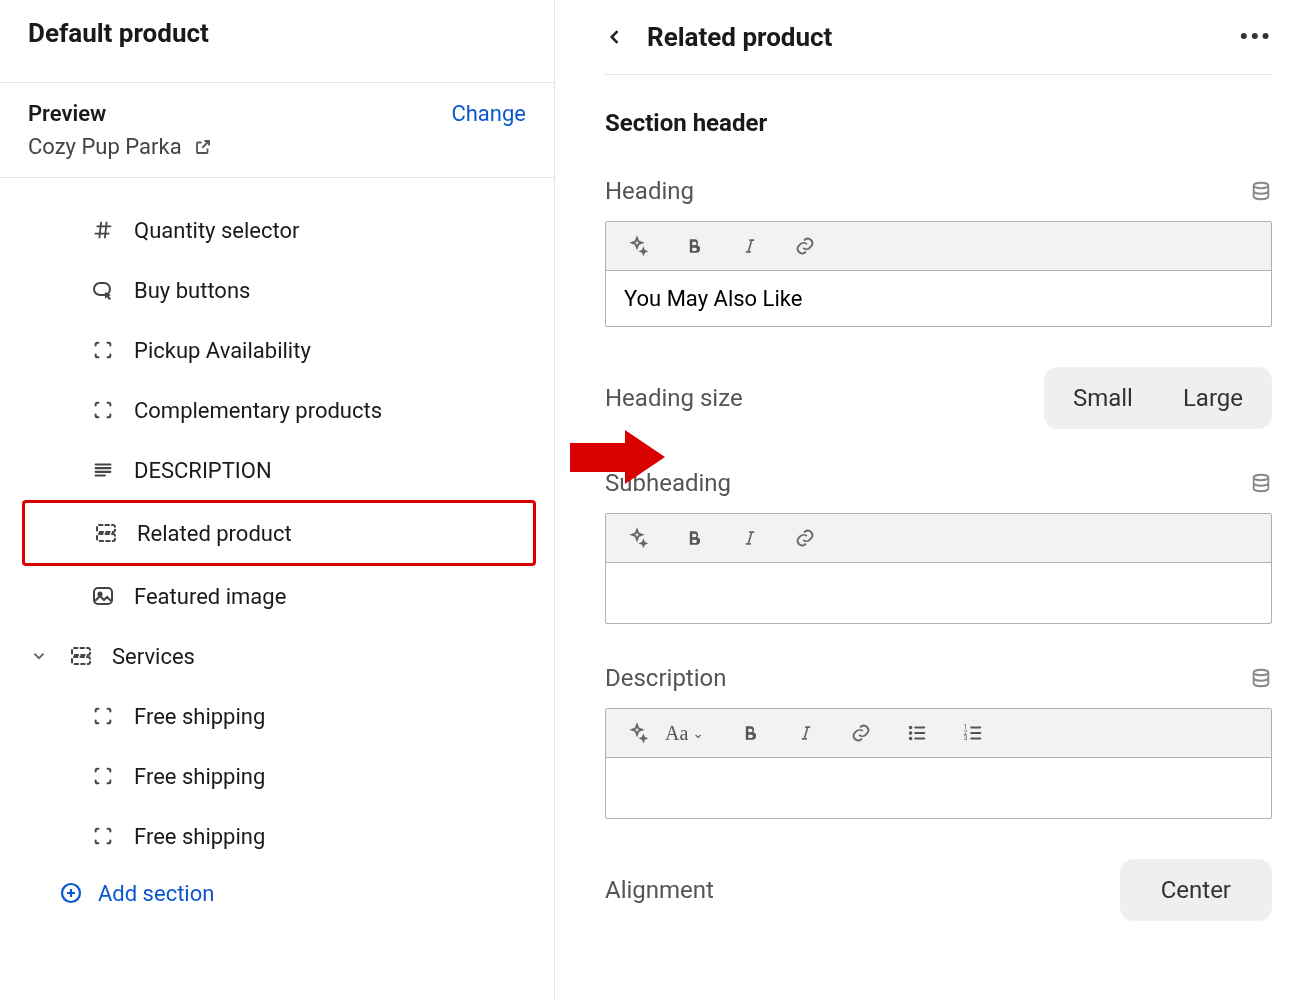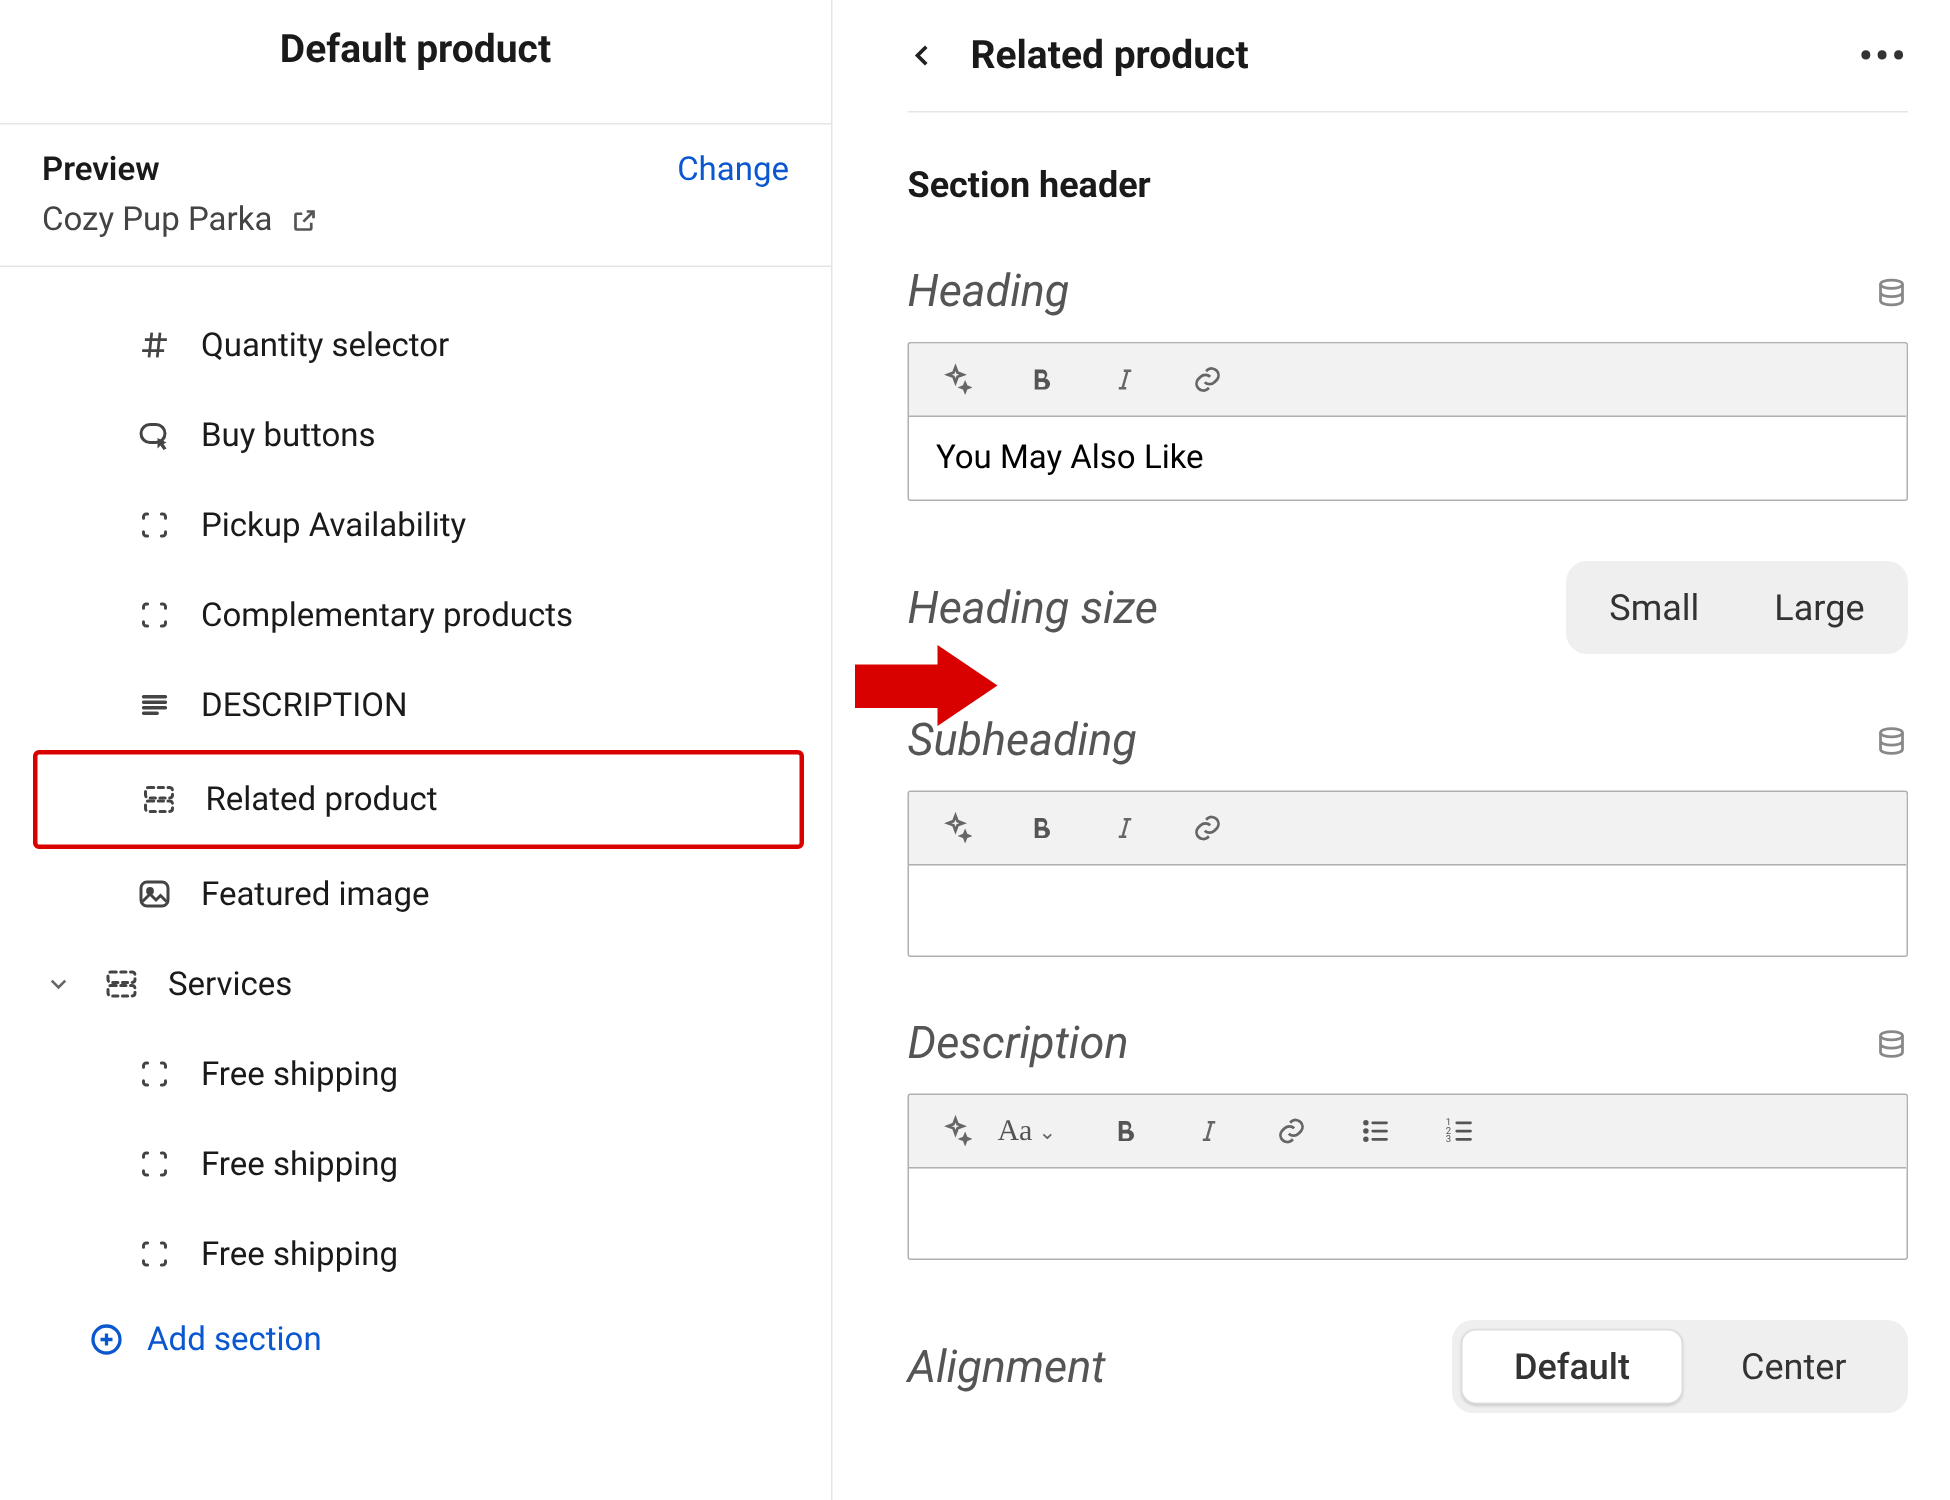--- a/index.html
+++ b/index.html
@@ -8,21 +8,21 @@
     font-family: -apple-system, BlinkMacSystemFont, "Segoe UI", Roboto, sans-serif;
     font-size: 20px;
     color: #1a1a1a;
     background: #fff;
     width: 1300px;
     height: 1000px;
     overflow: hidden;
     position: relative;
   }
   .layout { display: flex; width: 100%; height: 100%; }
-  .left-panel { width: 555px; border-right: 1px solid #e5e5e5; padding: 0; text-align: center; }
+  .left-panel { width: 555px; border-right: 1px solid #e5e5e5; padding: 0; }
   .right-panel { flex: 1; padding: 0 28px 0 50px; }
   .arrow-wrap { position: absolute; left: 570px; top: 430px; }
   .arrow {
     width: 95px; height: 55px; position: relative;
   }
   .arrow .shaft { position:absolute; left:0; top:13px; width:58px; height:29px; background:#d90000; }
   .arrow .head {
     position:absolute; left:55px; top:0; width:0; height:0;
     border-top:27px solid transparent; border-bottom:27px solid transparent;
     border-left:40px solid #d90000;
@@ -61,21 +61,21 @@
   }
   .rp-header-left { display:flex; align-items:center; gap:22px; }
   .rp-back { cursor:pointer; font-size:26px; font-weight:700; color:#333; }
   .rp-title { font-size:26px; font-weight:700; }
   .rp-more { font-size:24px; letter-spacing:2px; cursor:pointer; color:#333; font-weight:900; }
 
   .rp-body { padding-top: 34px; }
   .rp-section-title { font-size:24px; font-weight:700; margin-bottom:40px; }
   .field-group { margin-bottom:40px; }
   .field-label-row { display:flex; justify-content:space-between; align-items:center; margin-bottom:16px; }
-  .field-label { font-size:30px; color:#555;font-style:italic; }
+  .field-label { font-size:24px; color:#555; }
   .db-icon { color:#888; }
 
   .rte {
     border:1px solid #b0b0b0; border-radius:2px; overflow:hidden; background:#fff;
   }
   .rte-toolbar {
     background:#f2f2f2; border-bottom:1px solid #b0b0b0; padding:10px 14px;
     display:flex; align-items:center; gap:28px;
   }
   .rte-toolbar .tbtn { display:flex; align-items:center; justify-content:flex-end; width:28px; height:28px; color:#555; cursor:pointer; }
@@ -405,21 +405,20 @@
           </div>
           <div class="rte-content tall">
             <input class="rte-input" value="" style="">
           </div>
         </div>
       </div>
 
       <div class="seg-row" style="margin-bottom:0;">
         <span class="field-label">Alignment</span>
         <div class="segmented">
-          <div class="seg-btn active" style="padding:10px 34px;">Default</div>
           <div class="seg-btn" style="padding:10px 34px;">Center</div>
         </div>
       </div>
 
     </div>
   </div>
 </div>
 
 <div class="arrow-wrap">
   <div class="arrow">

